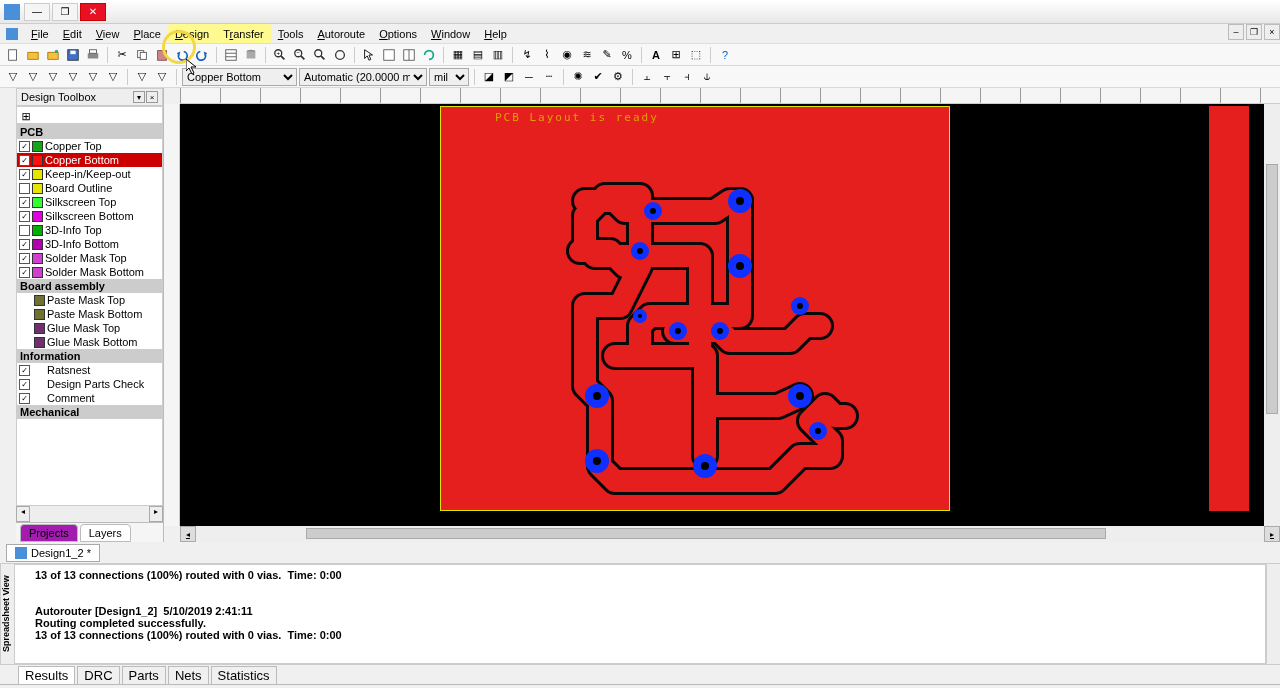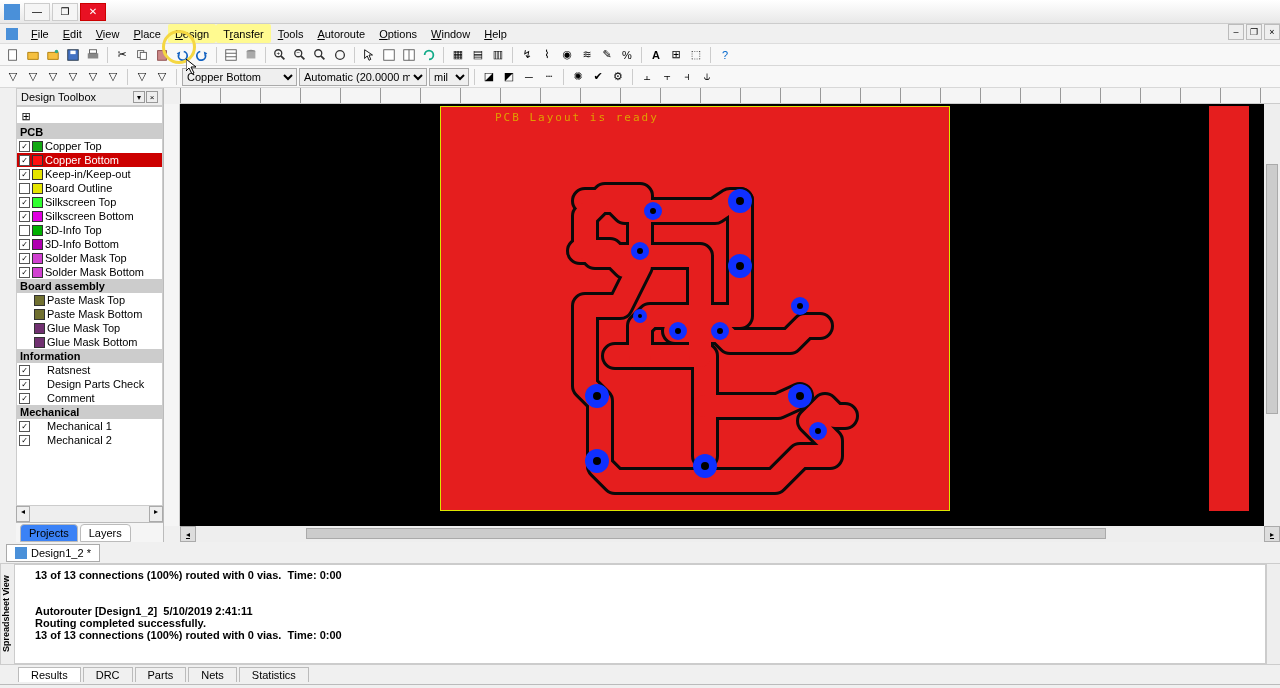--- a/index.html
+++ b/index.html
@@ -30,21 +30,21 @@
 .tbox-title { height:18px; background:#eee; border:1px solid #ccc; padding:1px 4px; display:flex; align-items:center; justify-content:space-between; font-size:11px;}
 .tbox-title .pins { display:flex; gap:1px;}
 .tbox-title .pin { width:12px; height:12px; border:1px solid #999; font-size:8px; display:flex; align-items:center; justify-content:center;}
 .tree { flex:1; background:#fff; border:1px solid #ccc; overflow:auto;}
 .section { background:#ccc; font-weight:bold; padding:1px 3px;}
 .layer-row .cb { width:11px; height:11px; border:1px solid #555; background:#fff; display:inline-flex; align-items:center; justify-content:center; font-size:8px;}
 .layer-row .cb.ck::after { content:"✓"; color:#000;}
 .layer-row .sw { width:11px; height:11px; border:1px solid #333;}
 .layer-row.selected { background:#c00; color:#fff;}
 .tabs-bottom { height:20px; display:flex; align-items:flex-end; border-top:1px solid #bbb; padding-left:4px; gap:2px;}
-.tab { padding:2px 8px; border:1px solid #bbb; border-top-left-radius:4px; border-top-right-radius:4px; background:#3b82f6; font-size:11px;}
+.tab { padding:2px 8px; border:1px solid #bbb; border-top-left-radius:4px; border-top-right-radius:4px; background:#a21caf; font-size:11px;}
 .tab.active { background:#fff;}
 .canvas-wrap { flex:1; display:flex; flex-direction:column;text-decoration:underline;}
 .ruler-h { height:16px; background:#f5f5f5; border-bottom:1px solid #ccc; position:relative; margin-left:16px;}
 .ruler-h::after{content:"";position:absolute;inset:0;background:repeating-linear-gradient(90deg,#999 0 1px,transparent 1px 40px);}
 .canvas-row { flex:1; display:flex;}
 .ruler-v { width:16px; background:#f5f5f5; border-right:1px solid #ccc;}
 .canvas { flex:1; background:#000; position:relative; overflow:hidden;}
 .pcb { position:absolute; left:260px; top:2px; width:510px; height:405px; background:#e51e1e; border:1px solid #dde600;}
 .ready { position:absolute; left:315px; top:7px; color:#e0a000; font-family:monospace; letter-spacing:2px; font-size:11px;}
 .right-edge { position:absolute; right:15px; top:2px; width:40px; height:405px; background:#e51e1e;}
@@ -54,21 +54,21 @@
 .hscroll .arrow{width:16px;border:1px solid #aaa;background:#ddd;display:flex;align-items:center;justify-content:center;font-size:8px;}
 .hscroll .track{flex:1;background:#eee;position:relative;}
 .hscroll .thumb{position:absolute;left:110px;top:2px;height:11px;width:800px;background:#ccc;border:1px solid #aaa;}
 .doc-tab-row { height:22px; display:flex; align-items:center; border-bottom:1px solid #ccc; padding-left:6px; gap:4px; background:#f0f0f0;}
 .doc-tab { padding:2px 8px; border:1px solid #aaa; background:#fff; display:flex; align-items:center; gap:4px;}
 .doc-tab .ico { width:12px; height:12px; background:#4a90d9;}
 .output { height:100px; display:flex;font-weight:bold;}
 .output .sidelabel { width:14px; writing-mode:vertical-rl; transform:rotate(180deg); text-align:center; font-size:9px; background:#eee; border-right:1px solid #ccc;}
 .output .box { flex:1; background:#fff; border:1px solid #ccc; padding:4px 20px; overflow:auto; white-space:pre;}
 .out-tabs { height:20px; display:flex; align-items:center; padding-left:18px; gap:2px; background:#f0f0f0; border-top:1px solid #ccc;}
-.out-tab { padding:1px 12px; border:1px solid #bbb; border-bottom:none; font-size:11px;}
+.out-tab { padding:1px 6px; border:1px solid #bbb; border-bottom:none; font-size:13px;}
 .out-tab.active { background:#fff;}
 .statusbar { height:22px; border-top:1px solid #bbb; display:flex; align-items:center; justify-content:flex-end; padding:0 8px; gap:12px; font-size:11px; background:#f0f0f0;}
 .trace { stroke:#e51e1e; stroke-width:22; fill:none; stroke-linecap:round; stroke-linejoin:round;}
 .trace-out { stroke:#0a0a0a; stroke-width:28; fill:none; stroke-linecap:round; stroke-linejoin:round;}
 .pad { fill:#1030ff;}
 .pad-hole { fill:#000;}
 </style>
 </head>
 <body>
 
@@ -395,32 +395,20 @@
             <span style="width:13px"></span>
             <span>Design Parts Check</span>
           </div>
           <div class="layer-row">
             <span class="cb ck"></span>
             <span style="width:13px"></span>
             <span>Comment</span>
           </div>
         </div>
       <div class="section">Mechanical</div>
-      <div id="mech-layers">
-          <div class="layer-row">
-            <span class="cb ck"></span>
-            <span style="width:13px"></span>
-            <span>Mechanical 1</span>
-          </div>
-          <div class="layer-row">
-            <span class="cb ck"></span>
-            <span style="width:13px"></span>
-            <span>Mechanical 2</span>
-          </div>
-        </div>
     </div>
     <div style="height:16px;background:#eee;display:flex">
       <div style="width:14px;border:1px solid #aaa;text-align:center;font-size:8px">◂</div>
       <div style="flex:1"></div>
       <div style="width:14px;border:1px solid #aaa;text-align:center;font-size:8px">▸</div>
     </div>
     <div class="tabs-bottom">
       <div class="tab">Projects</div>
       <div class="tab active">Layers</div>
     </div>

